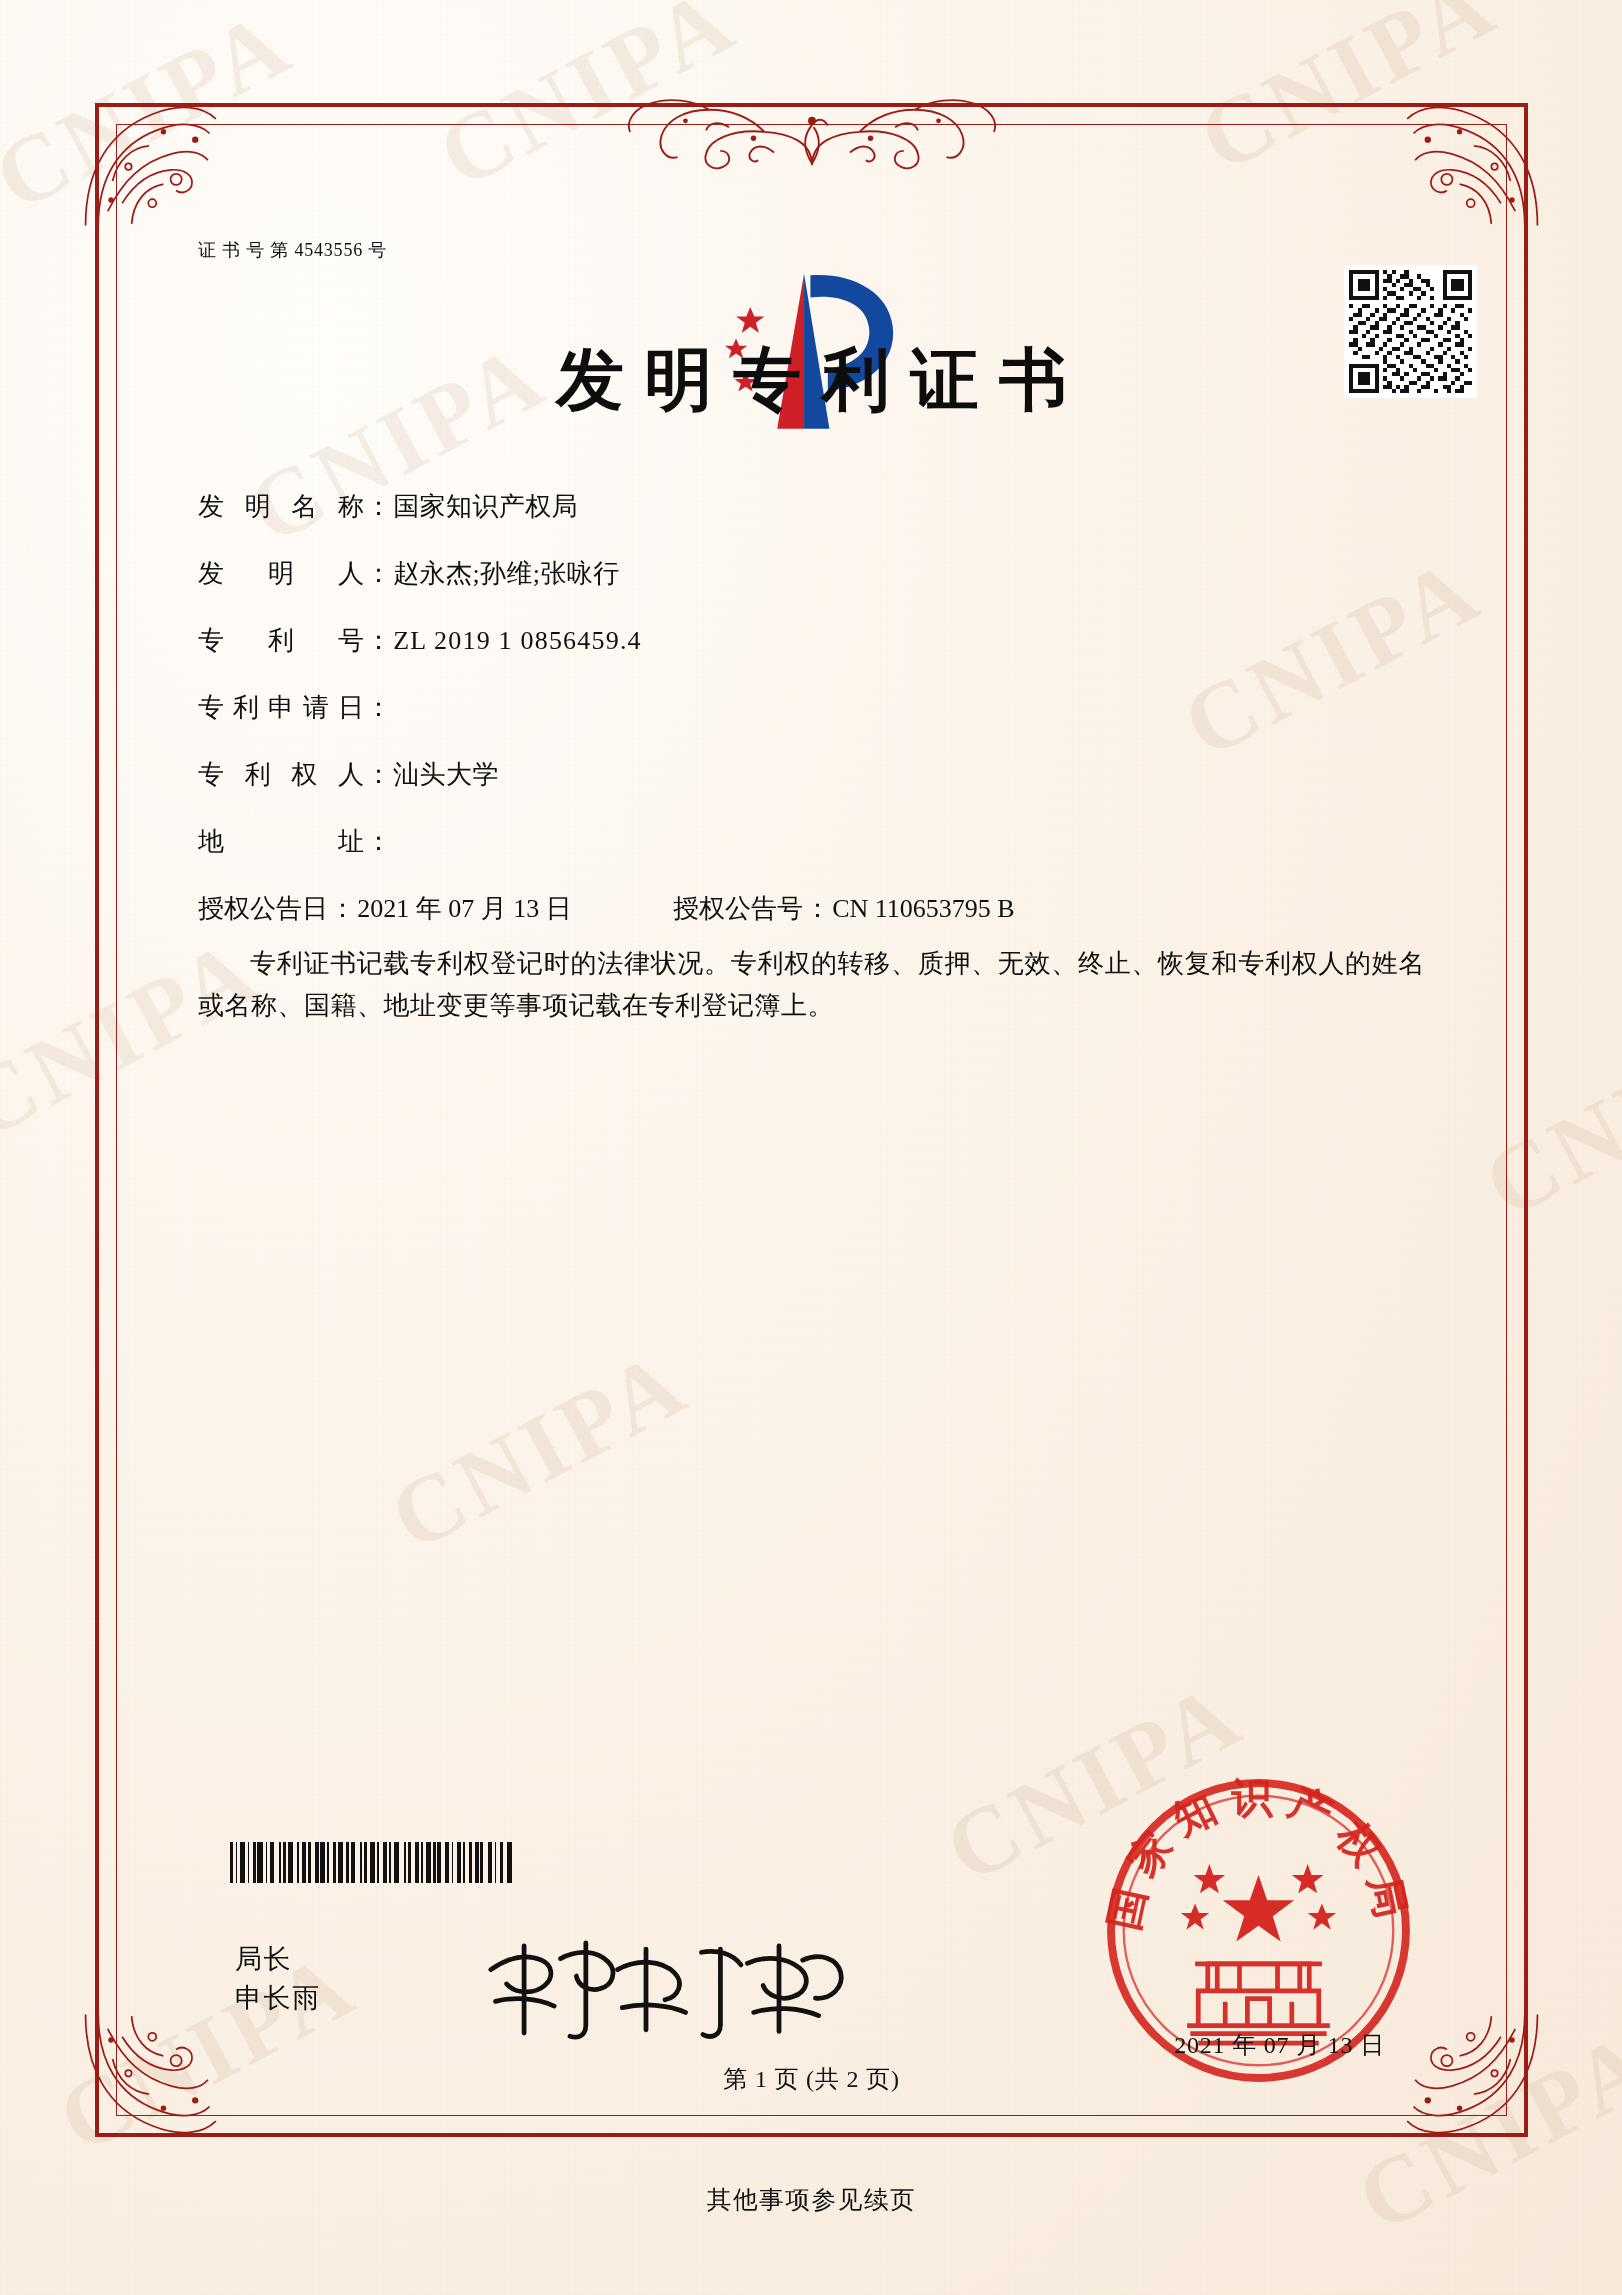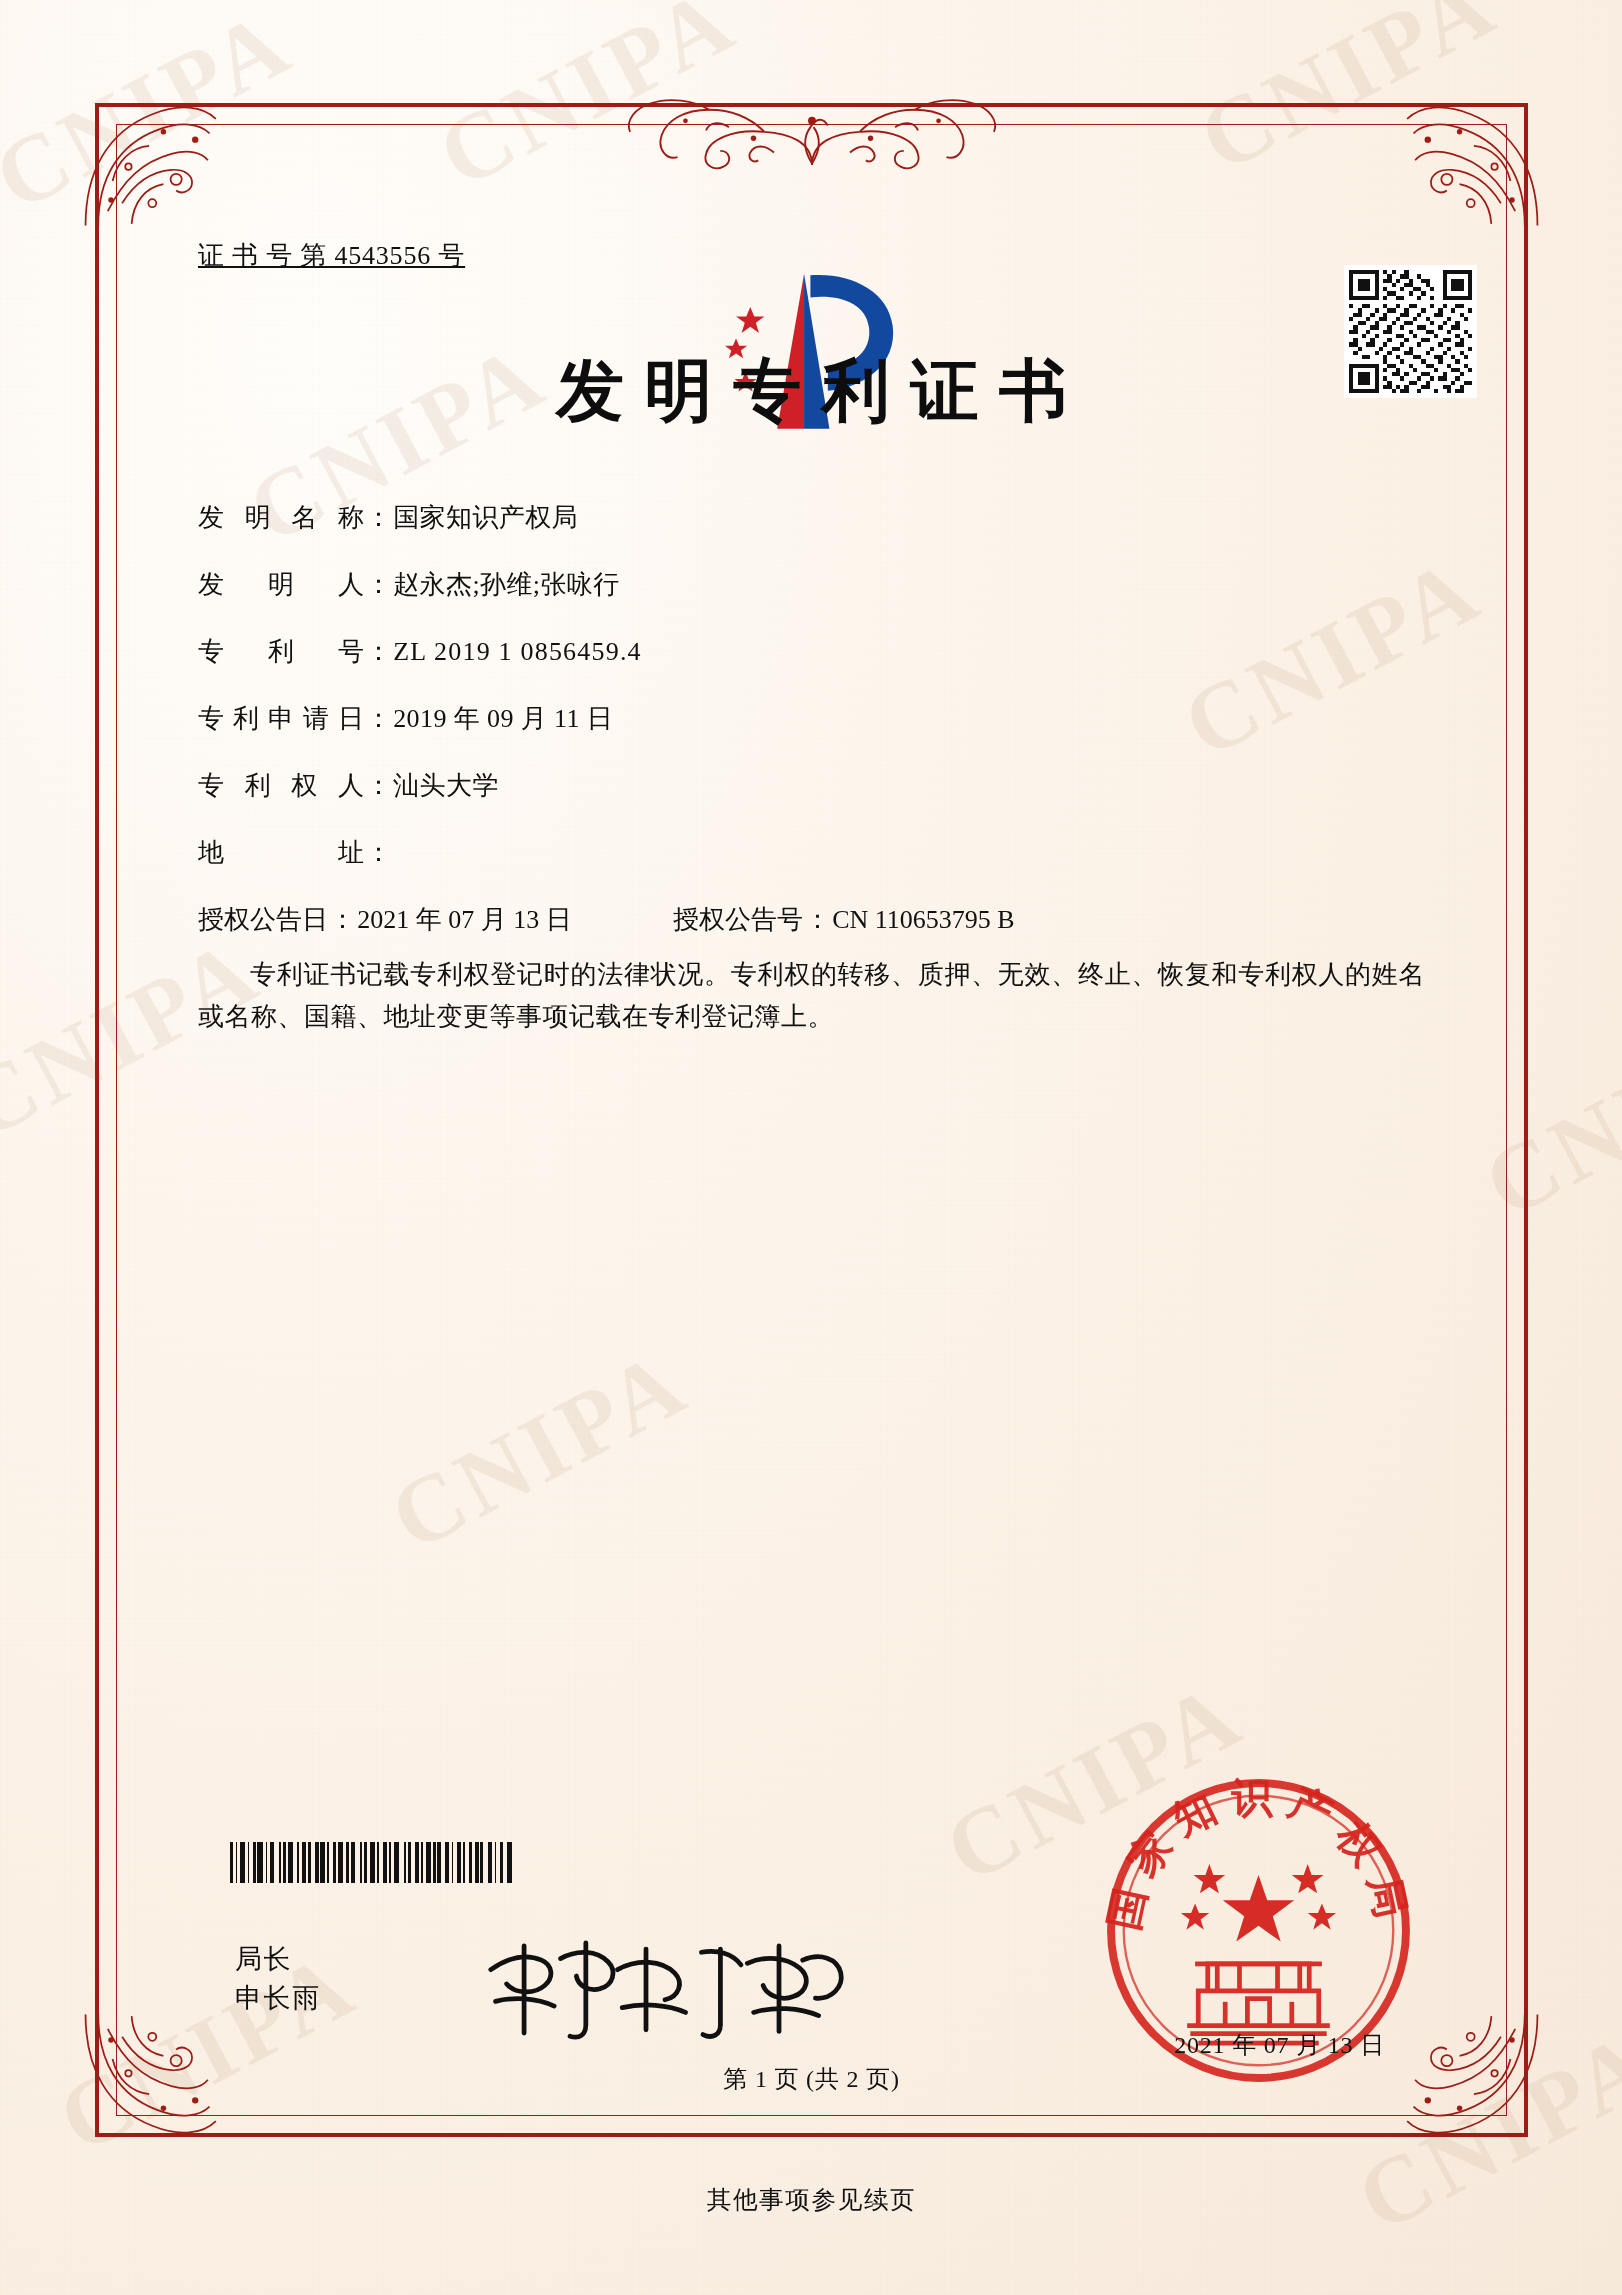--- a/index.html
+++ b/index.html
@@ -85,25 +85,24 @@
 
   
   .content {
     position: absolute;
     left: 198px;
     top: 238px;
     right: 198px;
   }
 
   .cert-no {
-    font-size: 26px;
+    font-size: 18px;
     color: #111;
     letter-spacing: 0.8px;
     margin-bottom: 13px;
-    text-decoration: underline;
   }
 
   
   .emblem {
     position: absolute;
     left: 50%;
     top: 261px;
     transform: translateX(-50%);
     width: 206px; height: 182px;
   }
@@ -612,21 +611,20 @@
 
       <div class="field-row">
         <span class="f-label">
           <span>专</span>
             <span>利</span>
             <span>申</span>
             <span>请</span>
             <span>日</span>
         </span>
         <span class="f-colon">：</span>
-        <span class="f-value">2019 年 09 月 11 日</span>
       </div>
 
       <div class="field-row">
         <span class="f-label">
           <span>专</span>
             <span>利</span>
             <span>权</span>
             <span>人</span>
         </span>
         <span class="f-colon">：</span>

